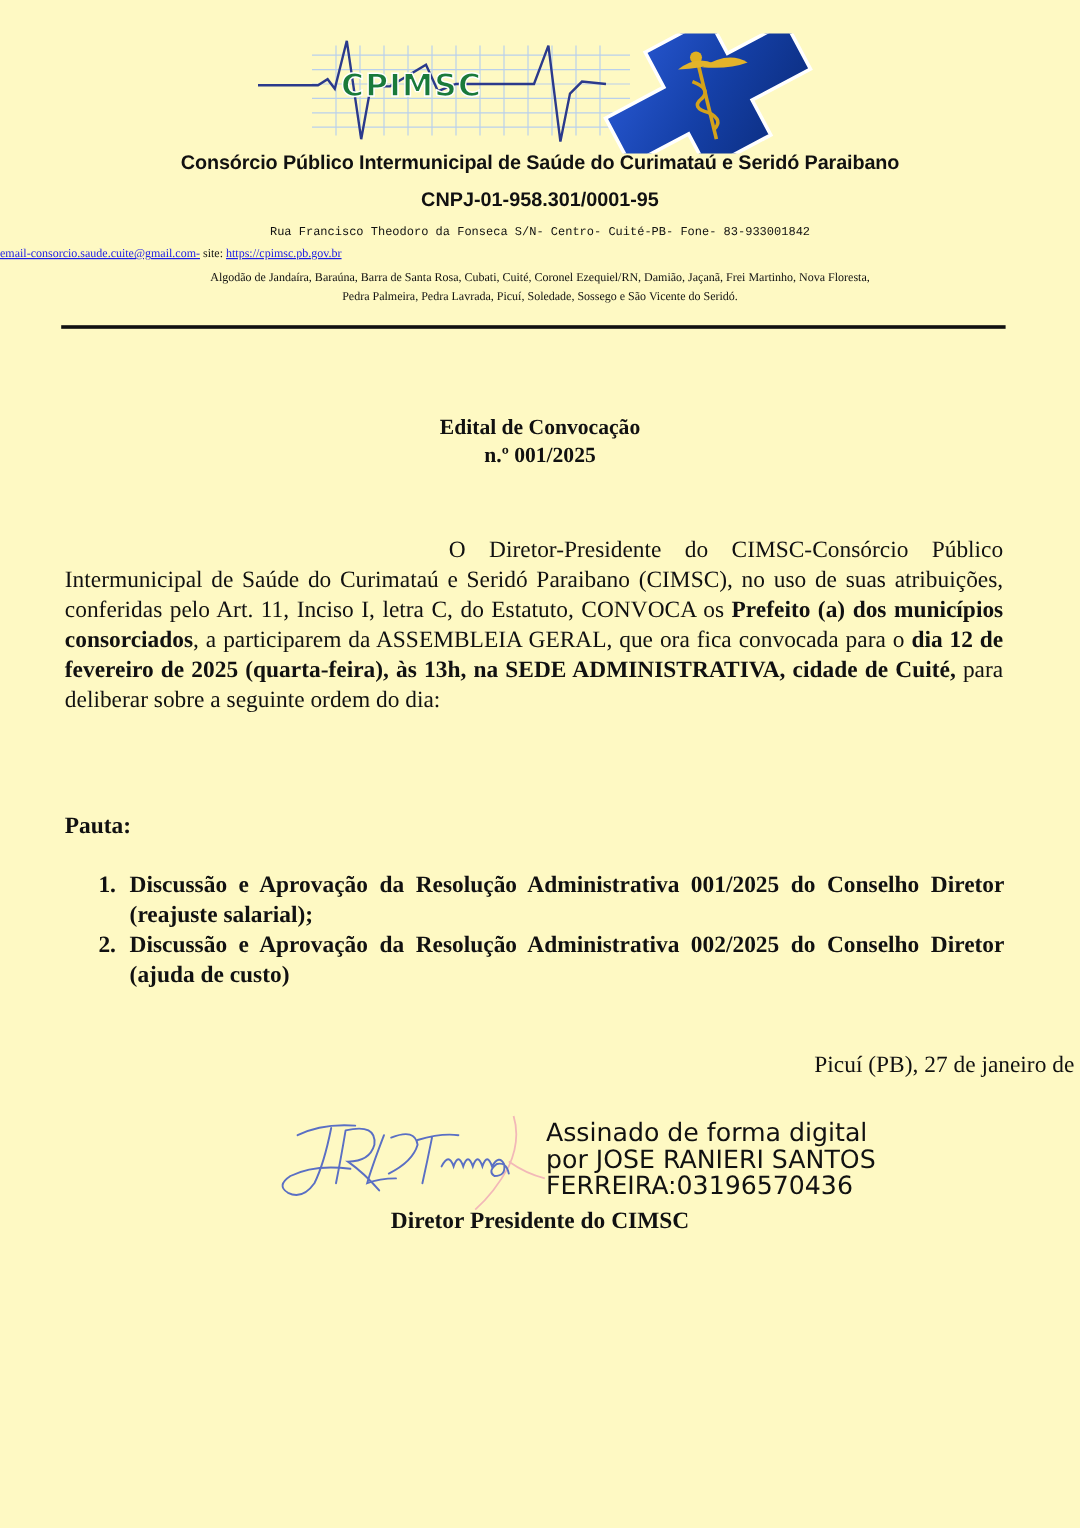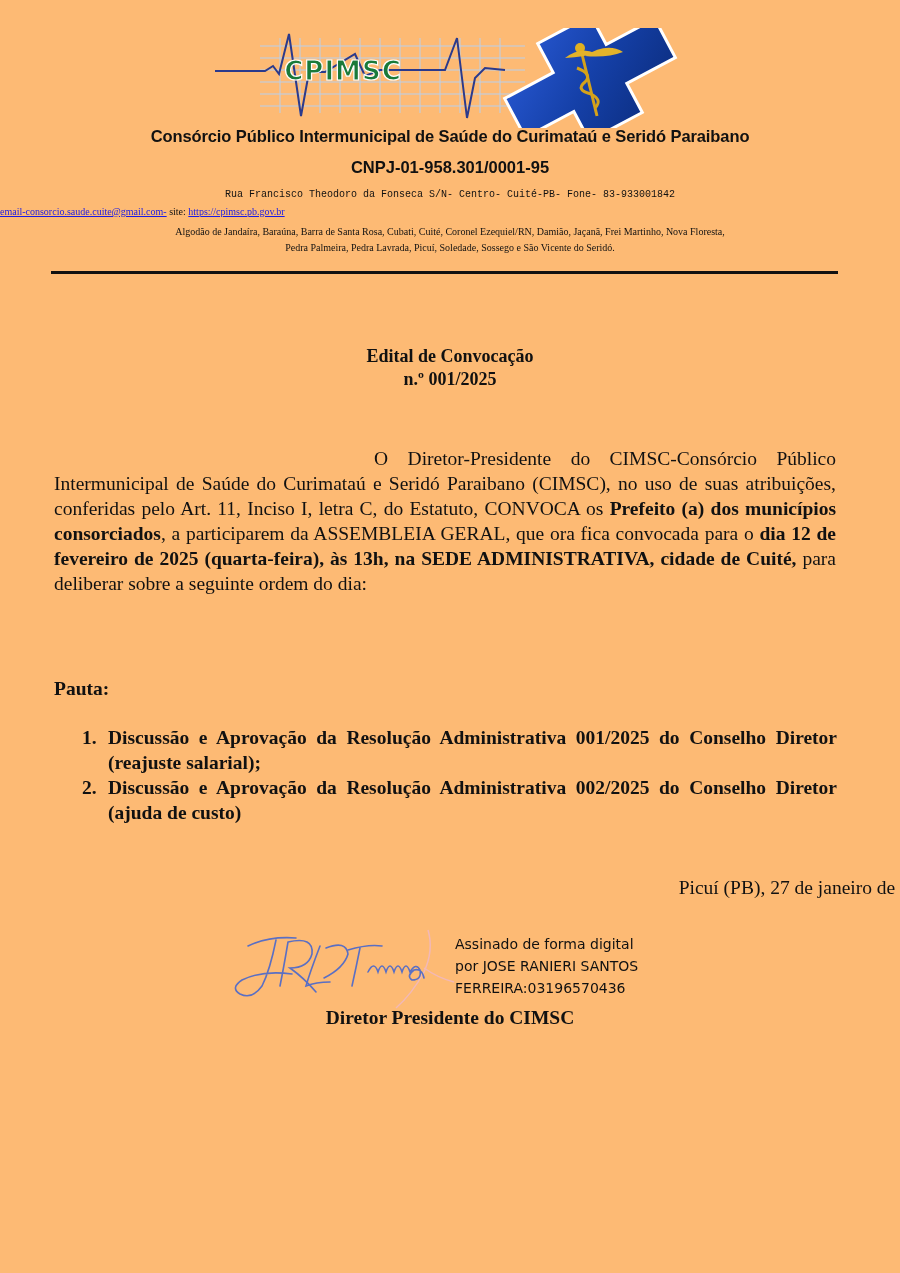--- a/index.html
+++ b/index.html
@@ -1,17 +1,17 @@
 <!DOCTYPE html>
 <html><head>
 <meta charset="utf-8">
 <style>
   html, body { margin: 0; padding: 0; background: #ffffff; }
   body { width: 900px; height: 1273px; position: relative; overflow: hidden; color: #111; }
-  .page { position: absolute; left: 0; top: 0; width: 900px; height: 1273px; background: #fdba74; }
+  .page { position: absolute; left: 0; top: 0; width: 900px; height: 1273px; background: #fef9c3; }
 
   
   .logo { position: absolute; left: 205px; top: 28px; width: 478px; height: 100px; }
   .logo svg { width: 100%; height: 100%; display: block; }
 
   .org-name { position: absolute; top: 127px; left: 0; width: 900px; text-align: center;
     font-family: "Liberation Sans", sans-serif; font-weight: bold; font-size: 16.5px; color: #111; letter-spacing: -0.1px; }
   .cnpj { position: absolute; top: 158px; left: 0; width: 900px; text-align: center;
     font-family: "Liberation Sans", sans-serif; font-weight: bold; font-size: 16.5px; color: #111; }
   .addr { position: absolute; top: 189px; left: 0; width: 900px; text-align: center;
@@ -38,21 +38,21 @@
   .agenda li { position: relative; padding-left: 26px; text-align: justify; }
   .agenda li .num { position: absolute; left: 0; top: 0; }
 
   .place-date { position: absolute; top: 877px; left: 0; width: 900px; text-align: right;
     font-family: "Liberation Serif", serif; font-size: 19.5px; padding-left: 44px; }
   .place-date .dot { color: #d42020; }
 
   .signature { position: absolute; left: 228px; top: 928px; width: 230px; height: 82px; }
   .signature svg { width: 100%; height: 100%; display: block; }
   .sig-stamp { position: absolute; left: 455px; top: 933px; font-family: "DejaVu Sans", sans-serif;
-    font-size: 14px; line-height: 22px; color: #111; }
+    font-size: 21px; line-height: 22px; color: #111; }
 
   .signer { position: absolute; top: 1005px; left: 0; width: 900px; text-align: center;
     font-family: "Liberation Serif", serif; font-weight: bold; font-size: 19.5px; line-height: 25px; }
   .signer div:first-child { margin-left: 0px; }
 </style>
 </head>
 <body>
 
 <div class="page">
 

